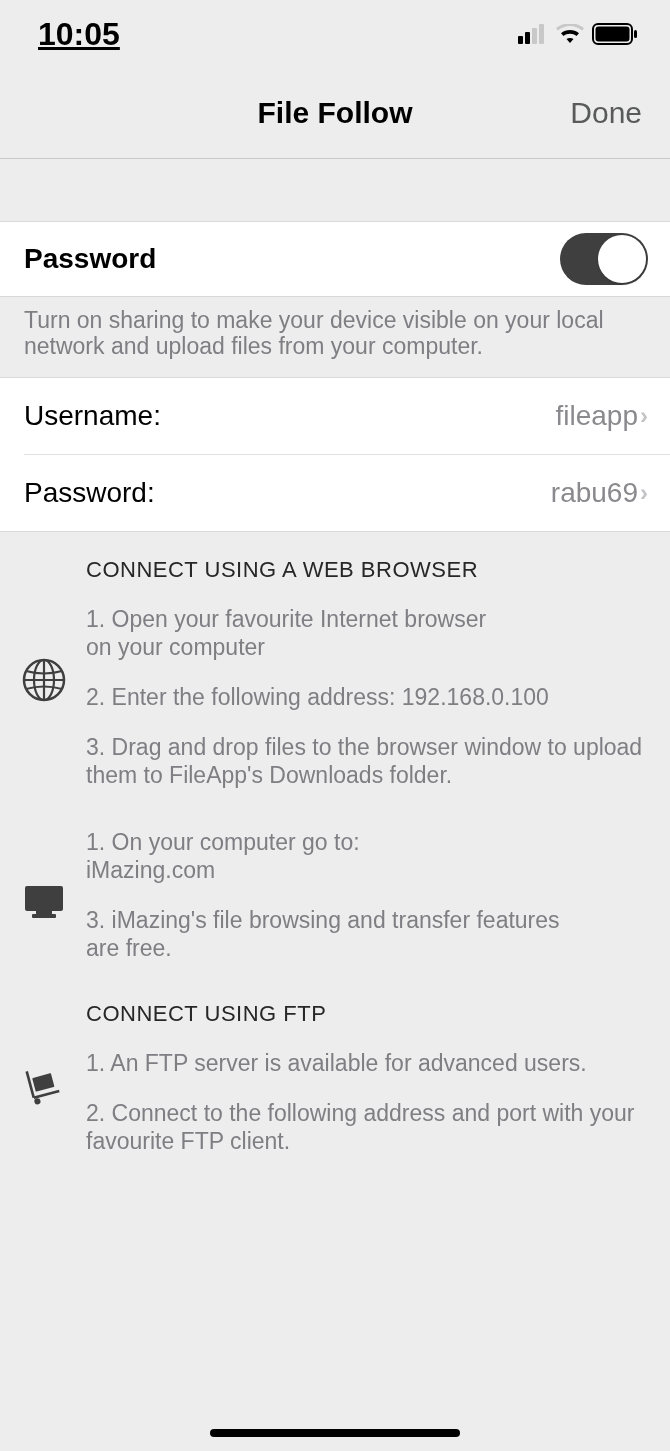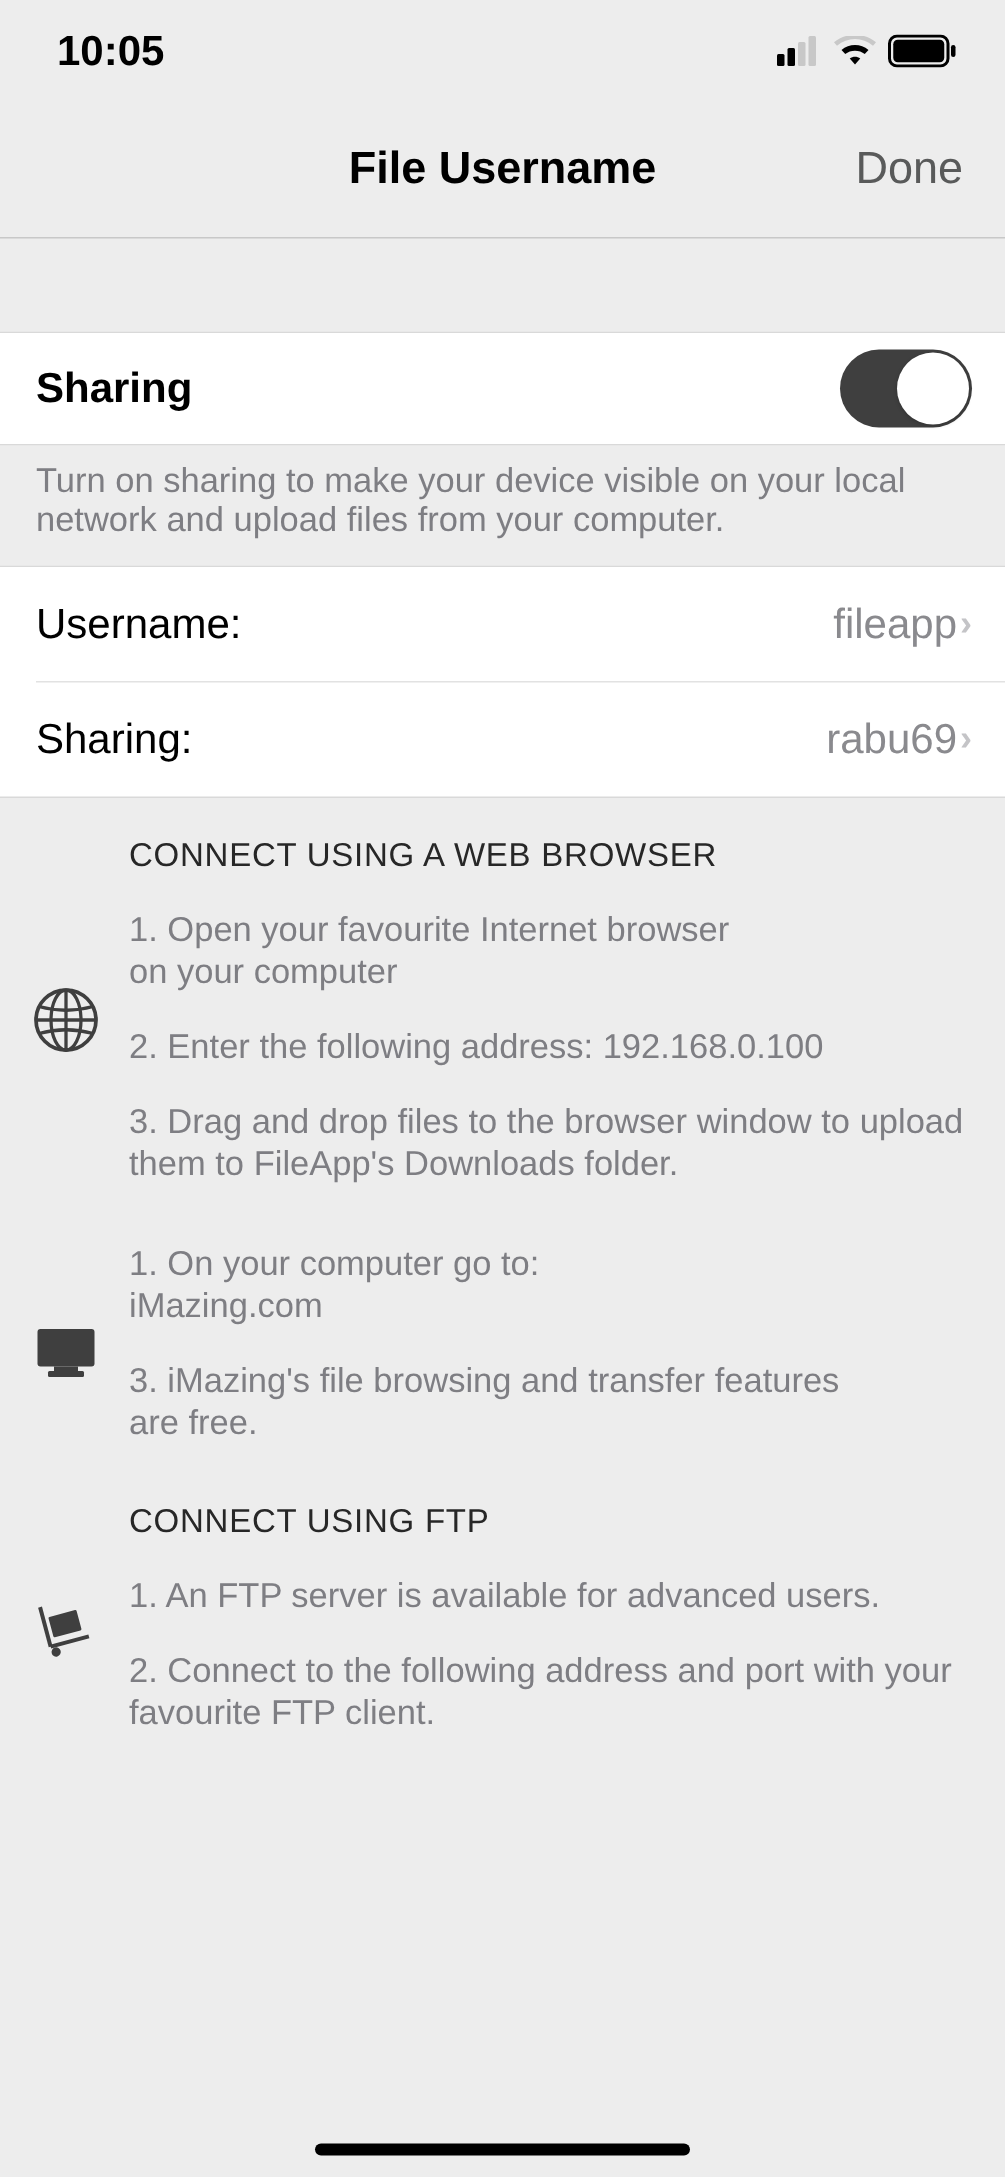--- a/index.html
+++ b/index.html
@@ -16,23 +16,24 @@
 
     
     .status-bar {
       height: 68px;
       display: flex;
       align-items: center;
       justify-content: space-between;
       padding: 0 32px 0 38px;
     }
     .status-time {
-      font-size: 28px;
+      font-size: 32px;
       font-weight: 600;
       letter-spacing: 0px;
+      text-decoration: underline;
     }
     .status-right {
       display: flex;
       align-items: center;
       gap: 8px;
     }
     .cell-icon, .wifi-icon, .batt-icon { display: inline-flex; }
 
     
     .nav-bar {
@@ -202,48 +203,48 @@
       <svg width="46" height="22" viewBox="0 0 46 22">
         <rect x="1" y="1" width="39" height="20" rx="5" fill="none" stroke="#000" stroke-width="2"></rect>
         <rect x="3.5" y="3.5" width="34" height="15" rx="3" fill="#000"></rect>
         <rect x="42" y="7" width="3" height="8" rx="1.5" fill="#000"></rect>
       </svg>
     </span>
   </div>
 </div>
 
 <div class="nav-bar">
-  <div class="nav-title">File Username</div>
+  <div class="nav-title">File Follow</div>
   <div class="nav-done">Done</div>
 </div>
 <div class="nav-divider"></div>
 
 <div class="section-gap"></div>
 
 <div class="row-group">
   <div class="row row-sharing">
-    <div class="row-label">Sharing</div>
+    <div class="row-label">Password</div>
     <div class="toggle">
       <div class="toggle-knob"></div>
     </div>
   </div>
 </div>
 <div class="section-footer">Turn on sharing to make your device visible on your local network and upload files from your computer.</div>
 
 <div class="cred-group">
   <div class="row">
     <div class="row-label-reg">Username:</div>
     <div class="row-value">
       <span>fileapp</span>
       <span class="chev">›</span>
     </div>
   </div>
   <div class="row-inner-divider"></div>
   <div class="row">
-    <div class="row-label-reg">Sharing:</div>
+    <div class="row-label-reg">Password:</div>
     <div class="row-value">
       <span>rabu69</span>
       <span class="chev">›</span>
     </div>
   </div>
 </div>
 
 <div class="inst-section">
   <div class="inst-icon">
     <svg width="44" height="44" viewBox="0 0 44 44">

